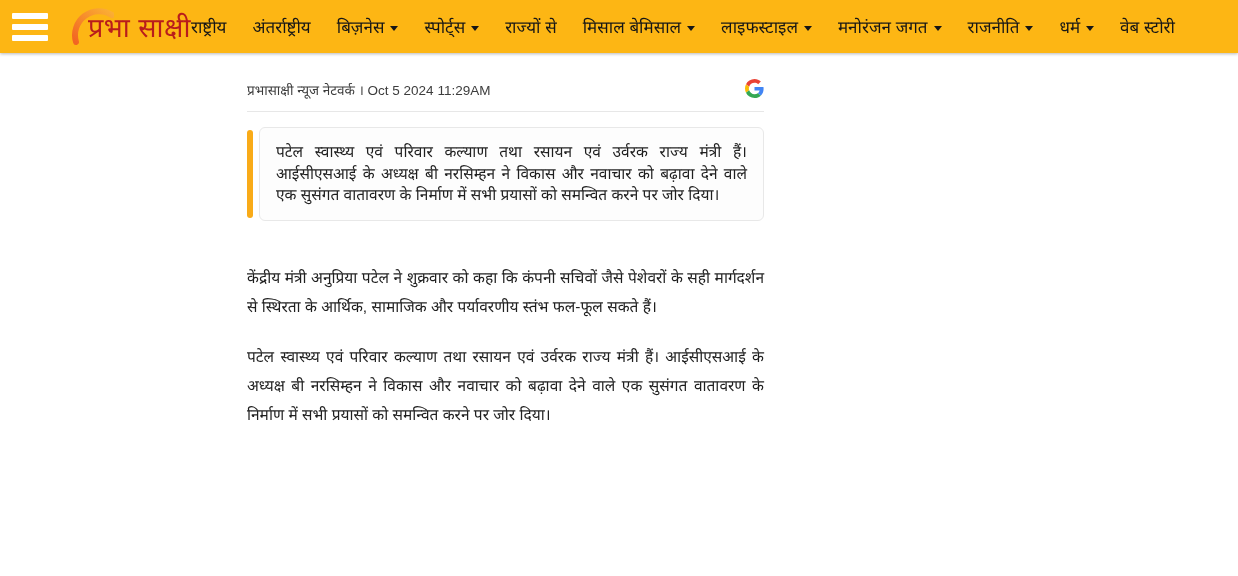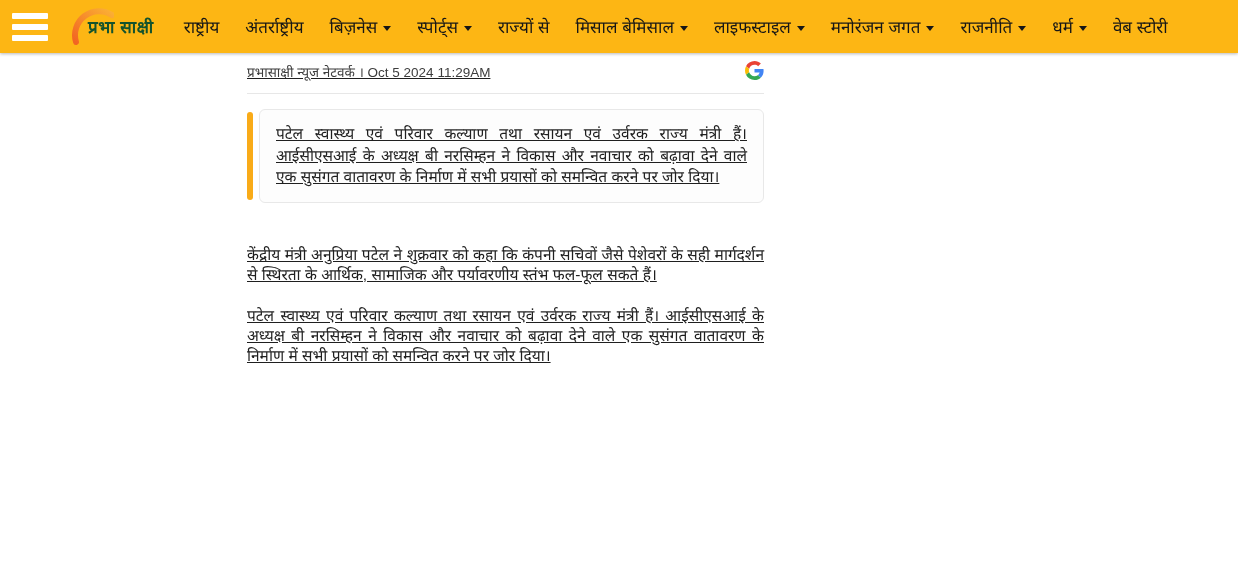--- a/index.html
+++ b/index.html
@@ -48,32 +48,31 @@
     cursor: pointer;
     position: relative;
     height: 46px;
   }
   .logo-swoosh {
     position: absolute;
     left: -6px;
     top: -2px;
   }
   .logo-text {
-    font-size: 17px;
-    font-weight: bold;
-    color: #14532d;
+    font-size: 27px;
+    font-weight: normal;
+    color: #b91c1c;
     letter-spacing: 0.5px;
     line-height: 44px;
     padding-left: 14px;
   }
   .nav-menu {
     display: flex;
     align-items: center;
     gap: 26px;
-    margin-left: 30px;
     white-space: nowrap;
   }
   .nav-item {
     font-size: 17px;
     color: #161616;
     text-decoration: none;
     display: inline-flex;
     align-items: center;
     cursor: pointer;
   }
@@ -84,22 +83,21 @@
     border-right: 4.5px solid transparent;
     border-top: 5px solid #161616;
     margin-left: 6px;
     margin-top: 3px;
   }
 
   
   .article-col {
     width: 517px;
     margin-left: 247px;
-    padding-top: 6px;
-    text-decoration: underline;
+    padding-top: 24px;
   }
   .byline-row {
     display: flex;
     justify-content: space-between;
     align-items: center;
     padding: 2px 0 10px;
   }
   .byline {
     font-size: 13.5px;
     color: #3d3d3d;
@@ -138,21 +136,21 @@
     background: #fdfdfd;
     padding: 13px 16px 14px;
     font-size: 15.5px;
     line-height: 21.5px;
     text-align: justify;
     color: #1f1f1f;
   }
 
   .para {
     font-size: 15.5px;
-    line-height: 20px;
+    line-height: 29px;
     text-align: justify;
     color: #1f1f1f;
     margin: 0 0 21px;
   }
 </style>
 </head>
 <body>
 
 <header class="navbar">
   <button class="hamburger" aria-label="menu">

